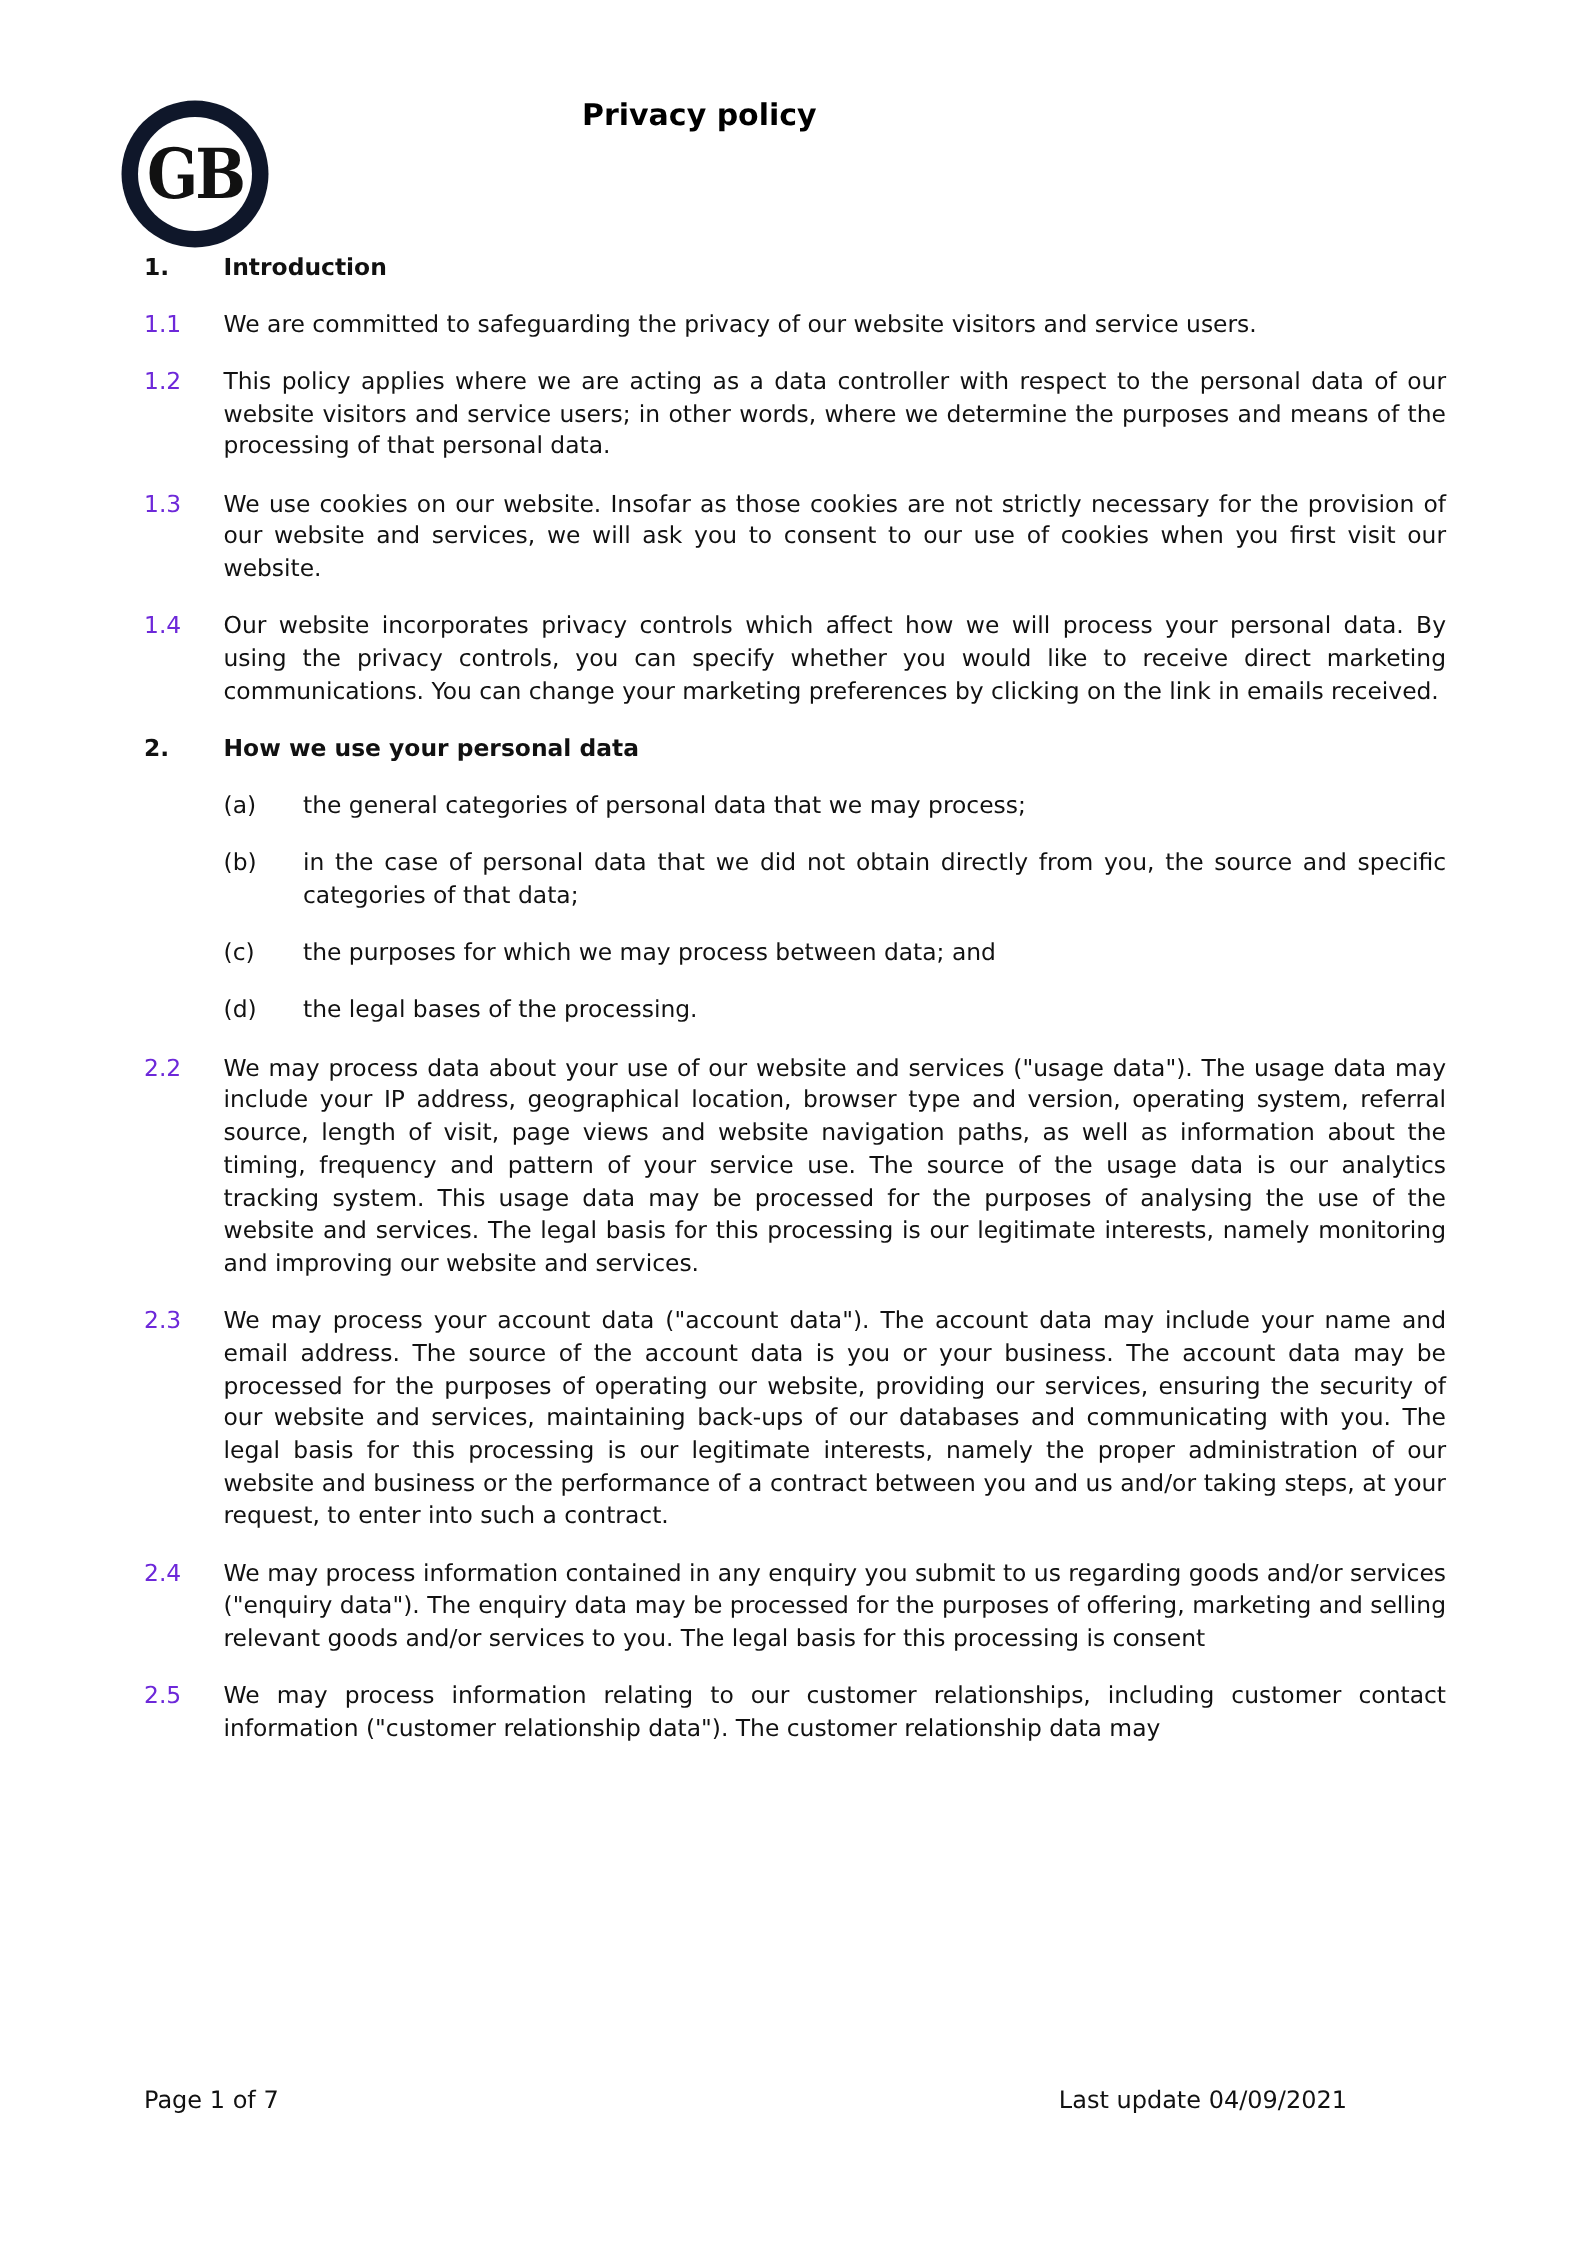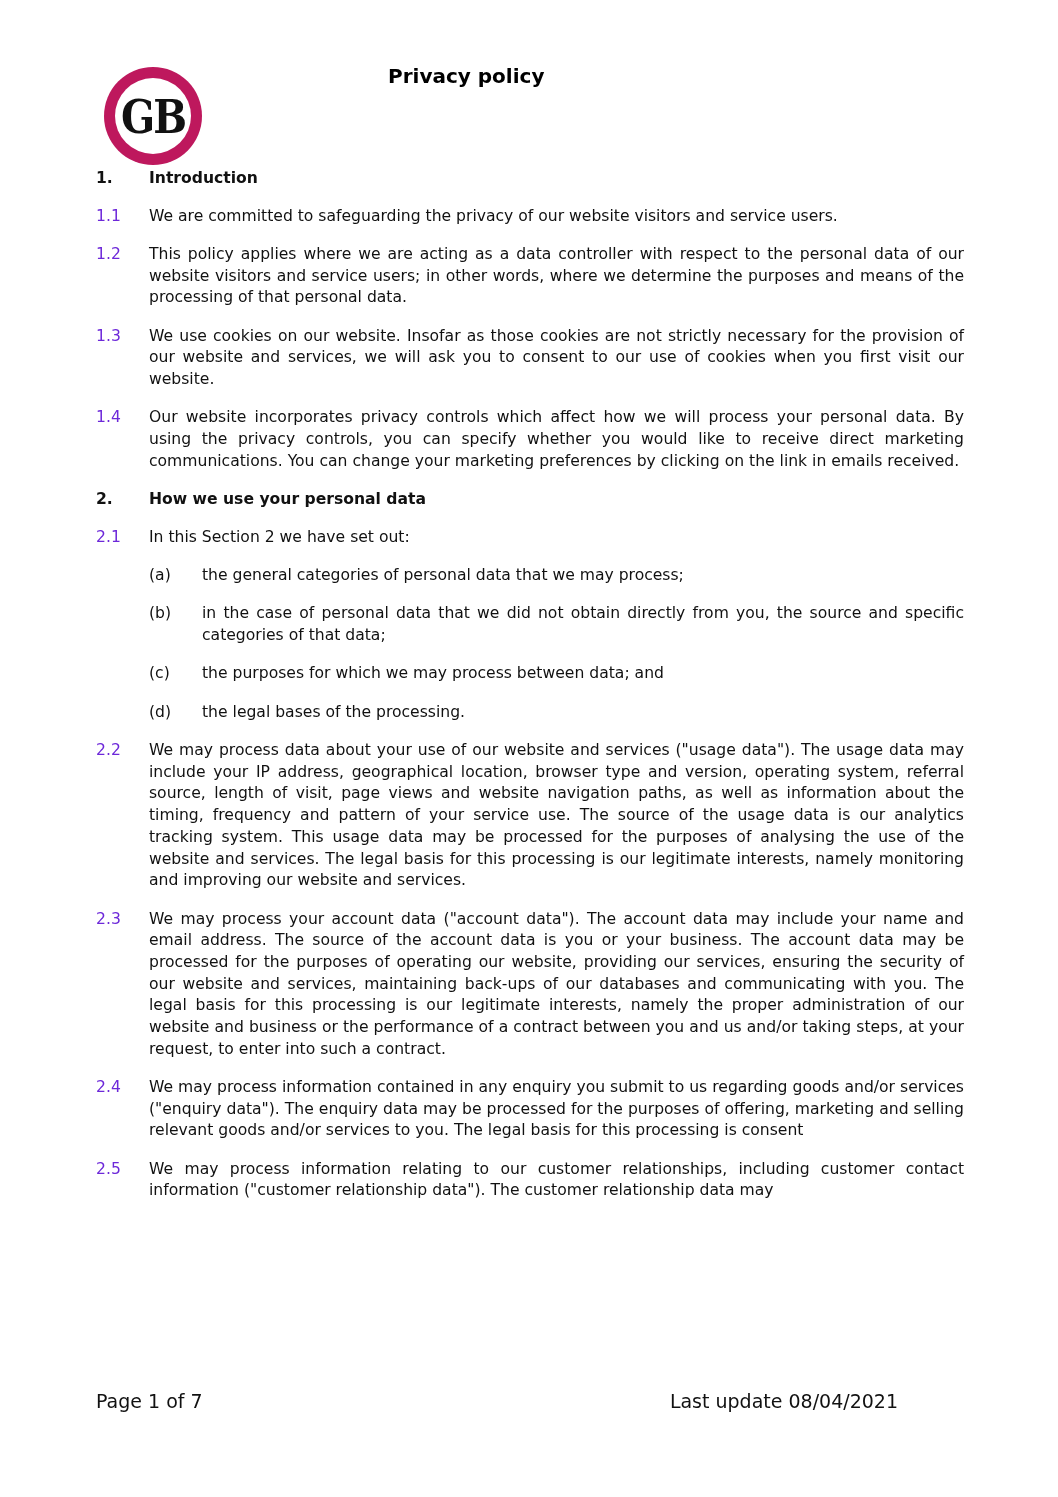--- a/index.html
+++ b/index.html
@@ -1,22 +1,22 @@
 <!DOCTYPE html>
 <html><head>
   <meta charset="utf-8">
   <style>
     html, body { margin: 0; padding: 0; background: #ffffff; }
     body {
       width: 1058px; height: 1497px; position: relative; overflow: hidden;
       font-family: "DejaVu Sans", sans-serif; color: #111111;
     }
     .logo {
-      position: absolute; left: 104px; top: 67px; width: 98px; height: 98px;
-      border-radius: 50%; background: #be185d;
+      position: absolute; left: 81px; top: 67px; width: 98px; height: 98px;
+      border-radius: 50%; background: #0f172a;
     }
     .logo-inner {
       position: absolute; left: 11px; top: 11px; width: 76px; height: 76px;
       border-radius: 50%; background: #ffffff;
       display: flex; align-items: center; justify-content: center;
     }
     .logo-text {
       font-family: "DejaVu Serif", serif; font-weight: bold; font-size: 40px;
       color: #111; letter-spacing: -2px; transform: scaleY(1.15);
     }
@@ -32,21 +32,21 @@
     .heading .num { width: 53px; }
     .para { display: flex; margin-bottom: 16.6px; }
     .para .num { width: 53px; flex: none; color: #6d28d9; }
     .para .txt { flex: 1; text-align: justify; }
     .sub { display: flex; margin-left: 53px; margin-bottom: 16.6px; }
     .sub .num { width: 53px; flex: none; }
     .sub .txt { flex: 1; text-align: justify; }
     b { font-weight: normal; }
     .footer {
       position: absolute; top: 1052px; left: 96px; width: 802px;
-      display: flex; justify-content: space-between; font-size: 19px;
+      display: flex; justify-content: space-between; font-size: 16px;
     }
     .footer-right { }
   </style>
 </head>
 <body>
 
 <div class="logo">
   <div class="logo-inner">
     <span class="logo-text">GB</span>
   </div>
@@ -75,24 +75,20 @@
   <div class="para">
     <span class="num">1.4</span>
     <span class="txt">Our website incorporates privacy controls which affect how we will process your personal data. By using the privacy controls, you can specify whether you would like to receive direct marketing communications. You can change your marketing preferences by clicking on the link in emails received.</span>
   </div>
 
   <div class="heading">
     <span class="num">2.</span>
     <span>How we use your personal data</span>
   </div>
 
-  <div class="para">
-    <span class="num">2.1</span>
-    <span class="txt">In this Section 2 we have set out:</span>
-  </div>
   <div class="sub">
     <span class="num">(a)</span>
     <span class="txt">the general categories of personal data that we may process;</span>
   </div>
   <div class="sub">
     <span class="num">(b)</span>
     <span class="txt">in the case of personal data that we did not obtain directly from you, the source and specific categories of that data;</span>
   </div>
   <div class="sub">
     <span class="num">(c)</span>
@@ -116,14 +112,14 @@
     <span class="txt"><span>We may process information contained in any enquiry you submit to us regarding goods and/or services ("</span><b>enquiry data</b><span>"). The enquiry data may be processed for the purposes of offering, marketing and selling relevant goods and/or services to you. The legal basis for this processing is consent</span></span>
   </div>
   <div class="para">
     <span class="num">2.5</span>
     <span class="txt"><span>We may process information relating to our customer relationships, including customer contact information ("</span><b>customer relationship data</b><span>"). The customer relationship data may</span></span>
   </div>
 </div>
 
 <div class="footer" style="top: 1390px;">
   <span><span>Page </span><b>1</b><span> of </span><b>7</b></span>
-  <span class="footer-right">Last update 08/04/2021</span>
+  <span class="footer-right">Last update 04/09/2021</span>
 </div>
 
 </body></html>

